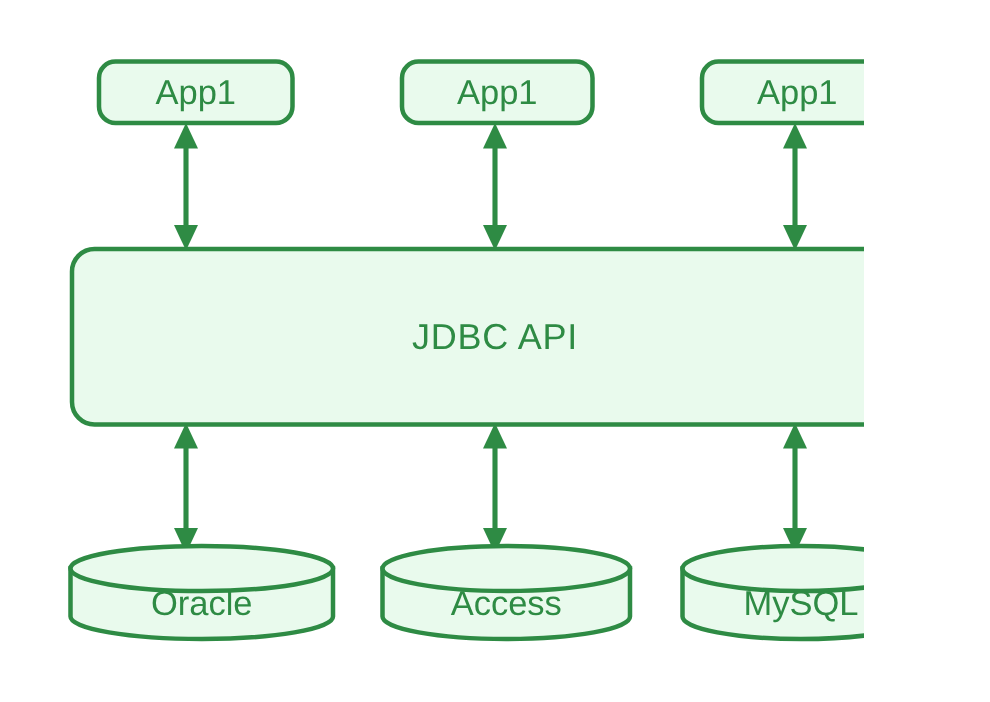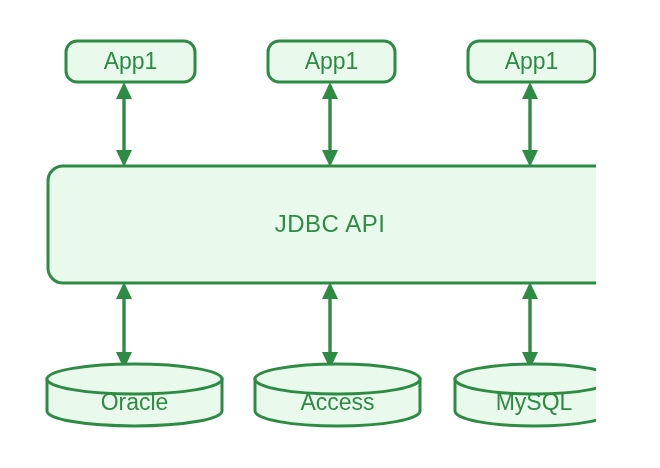--- a/index.html
+++ b/index.html
@@ -10,21 +10,20 @@
   }
   body {
     font-family: "Liberation Sans", sans-serif;
   }
   #diagram-root {
     position: relative;
     width: 576px;
     height: 468px;
     background: #ffffff;
     overflow: hidden;
-    padding-left: 20px;
   }
   #diagram-svg {
     position: absolute;
     left: 0;
     top: 0;
     width: 660px;
     height: 468px;
     display: block;
   }
   .node-shape {

